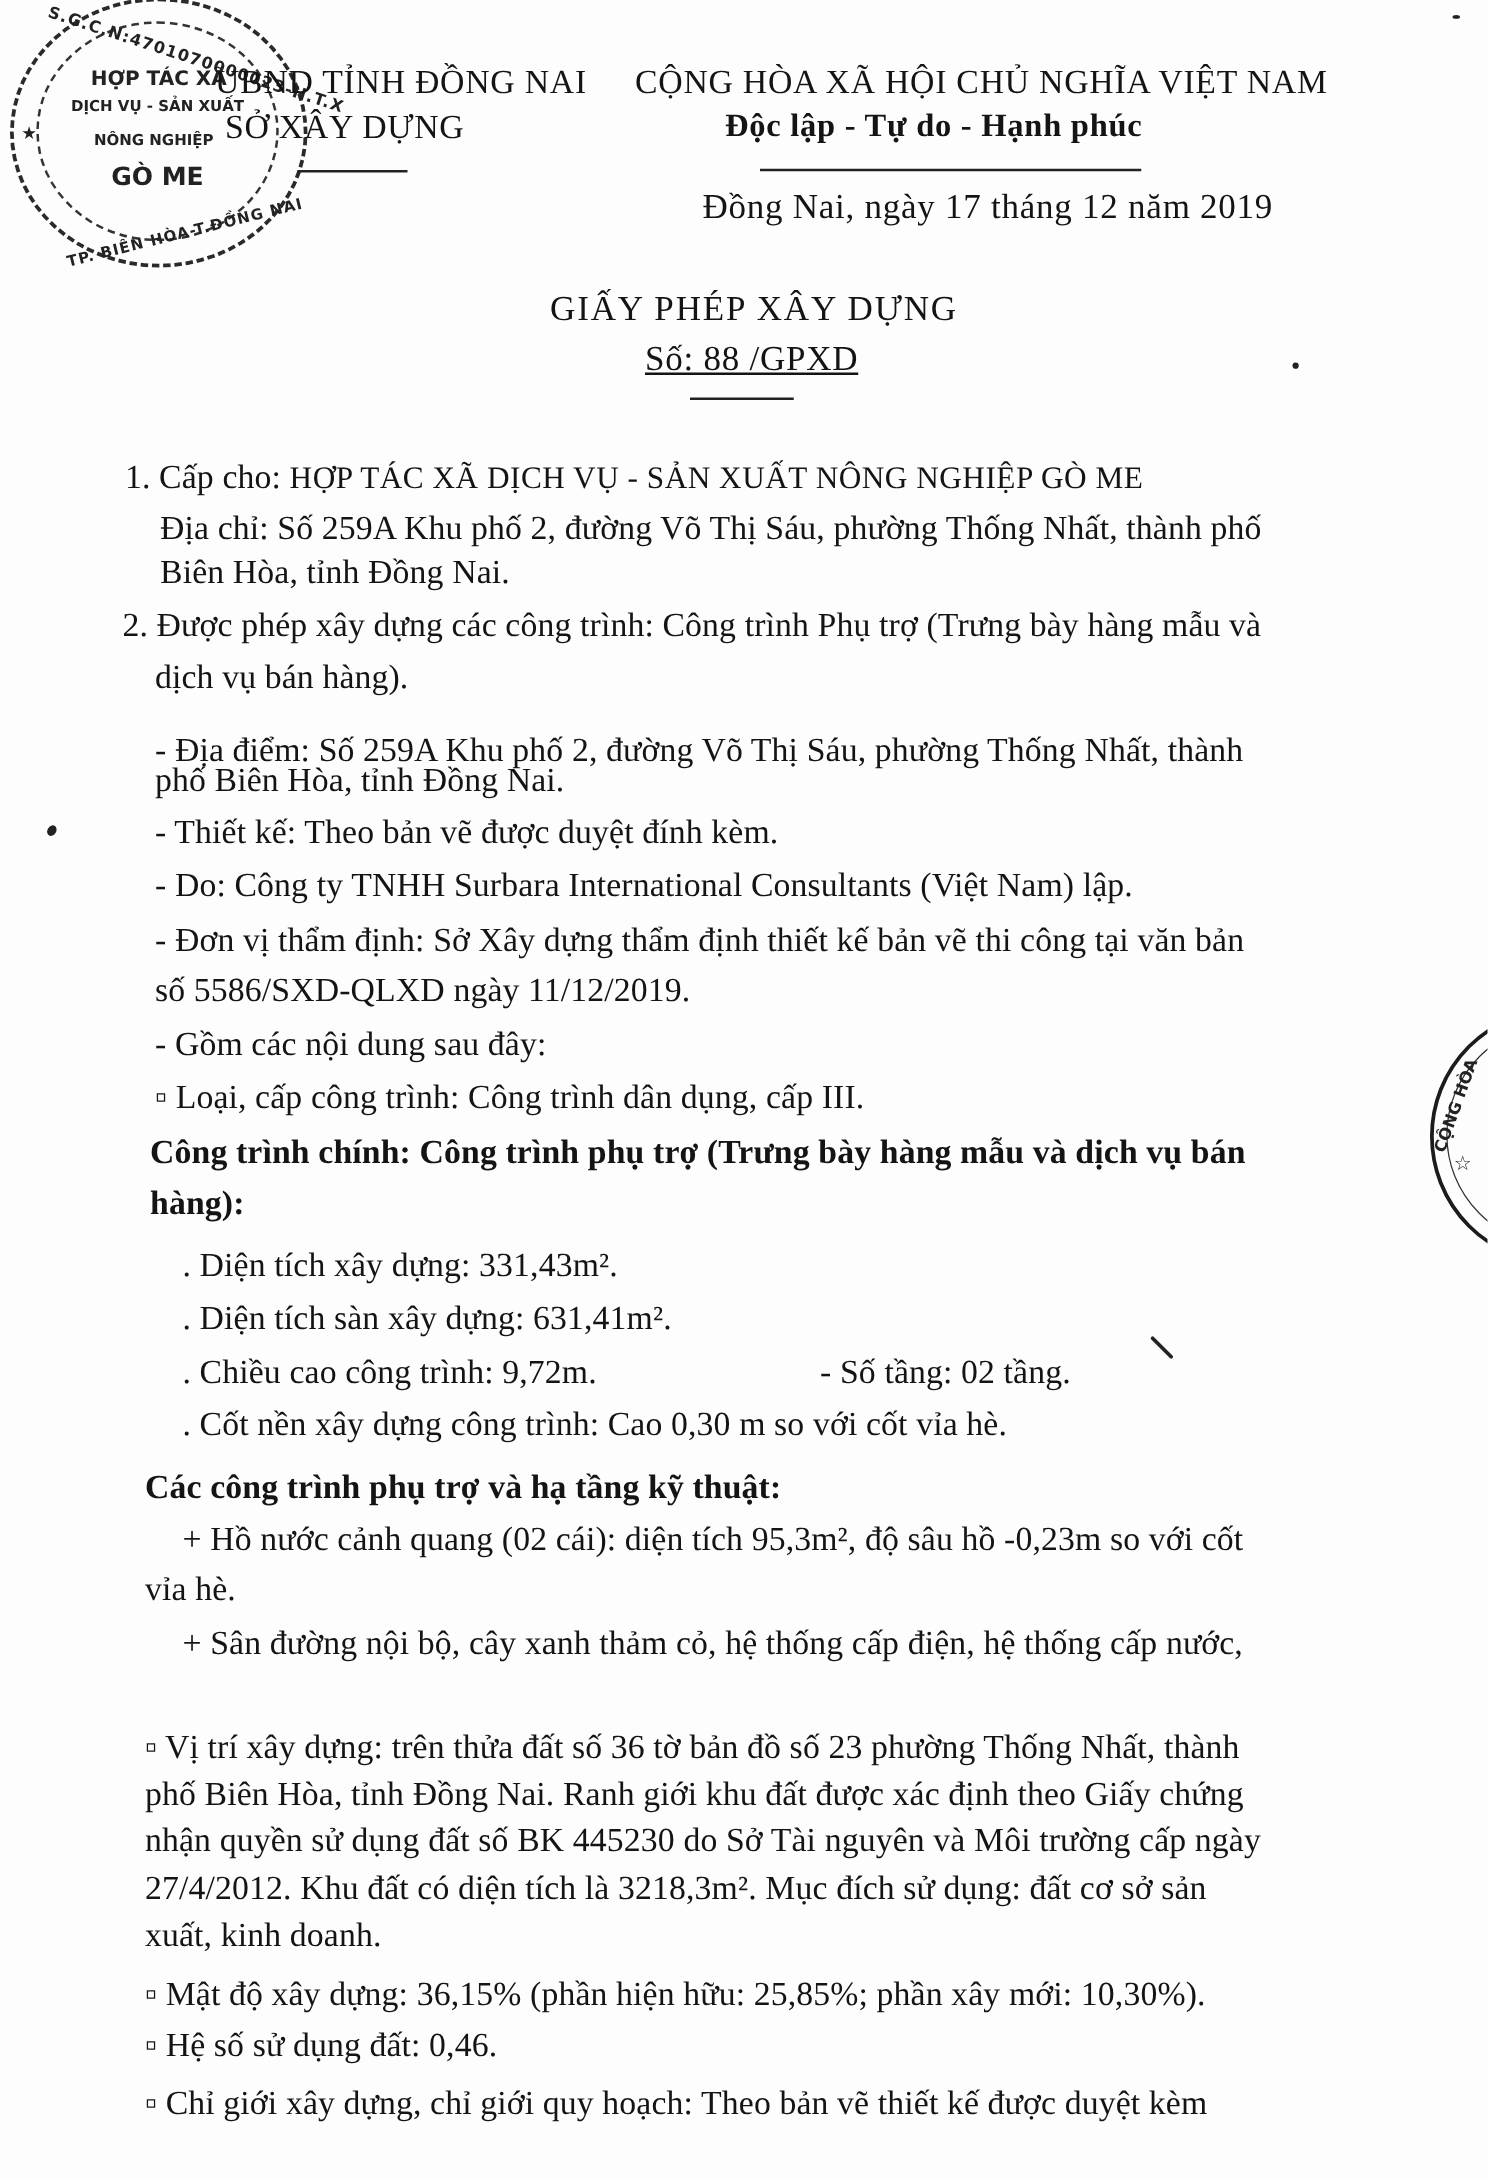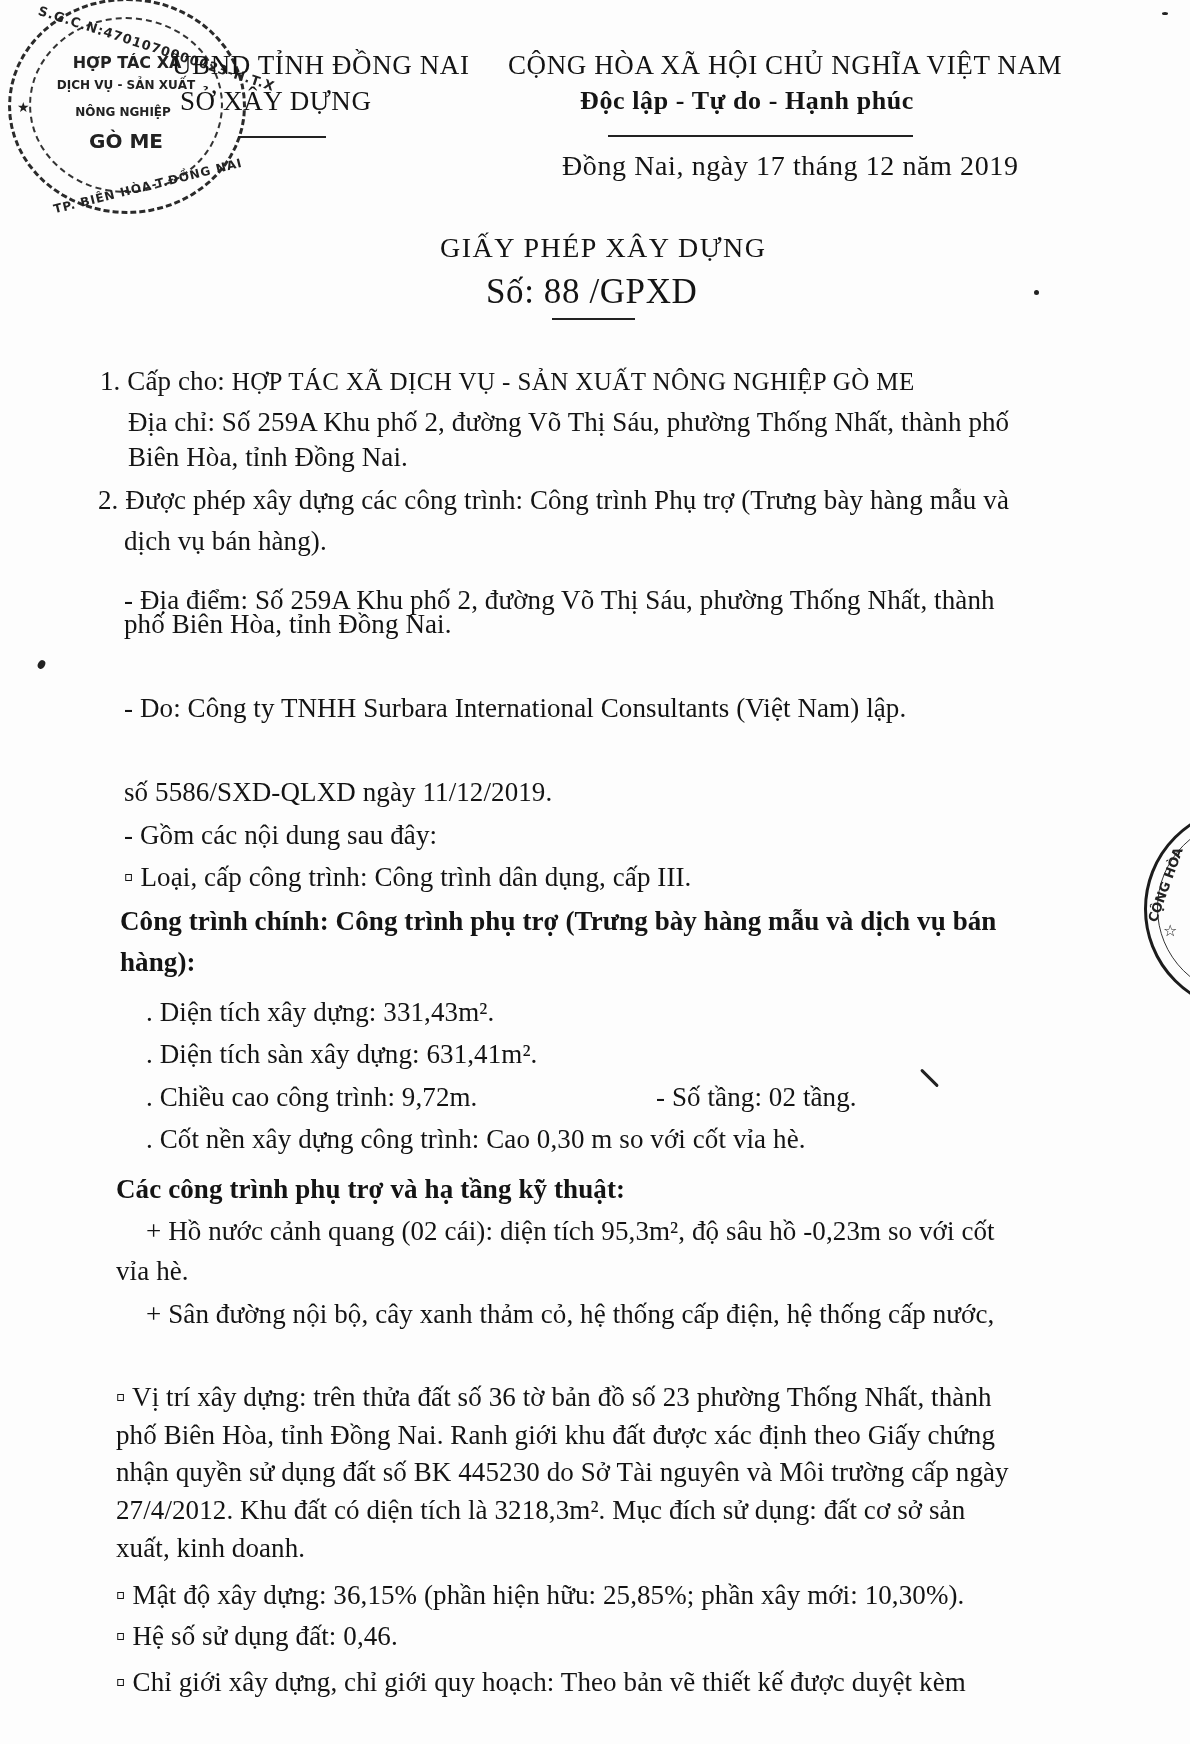--- a/index.html
+++ b/index.html
@@ -39,35 +39,37 @@
   <div class="abs hdr" style="left:172px; top:50px;">UBND TỈNH ĐỒNG NAI</div>
   <div class="abs hdr" style="left:180px; top:86px;">SỞ XÂY DỰNG</div>
   <div class="rule" style="left:238px; top:136px; width:88px;"></div>
 
   <div class="abs hdr" style="left:508px; top:50px;">CỘNG HÒA XÃ HỘI CHỦ NGHĨA VIỆT NAM</div>
   <div class="abs hdr bold" style="left:580px; top:86px; font-size:26px;">Độc lập - Tự do - Hạnh phúc</div>
   <div class="rule" style="left:608px; top:135px; width:305px; height:2px;"></div>
   <div class="abs hdr ital" style="left:562px; top:150px; font-size:28px;">Đồng Nai, ngày 17 tháng 12 năm 2019</div>
 
   <div class="abs hdr" style="left:440px; top:232px; font-size:28px; letter-spacing:1.5px;">GIẤY PHÉP XÂY DỰNG</div>
-  <div class="abs hdr" style="left:486px; top:272px; font-size:35px;">Số: 88 /GPXD</div>
+  <div class="abs hdr" style="left:516px; top:272px; font-size:28px;text-decoration:underline;">Số: 88 /GPXD</div>
   <div class="rule" style="left:552px; top:318px; width:83px;"></div>
 
   <div class="abs t" style="left:100px; top:364px;">
     <span>1. Cấp cho: </span><span style="font-size:25px; letter-spacing:0.4px;">HỢP TÁC XÃ DỊCH VỤ - SẢN XUẤT NÔNG NGHIỆP GÒ ME</span>
   </div>
   <div class="abs t" style="left:128px; top:405px;">Địa chỉ: Số 259A Khu phố 2, đường Võ Thị Sáu, phường Thống Nhất, thành phố</div>
   <div class="abs t" style="left:128px; top:440px;">Biên Hòa, tỉnh Đồng Nai.</div>
 
   <div class="abs t" style="left:98px; top:483px;">2. Được phép xây dựng các công trình: Công trình Phụ trợ (Trưng bày hàng mẫu và</div>
   <div class="abs t" style="left:124px; top:524px;">dịch vụ bán hàng).</div>
 
   <div class="abs t" style="left:124px; top:583px;">- Địa điểm: Số 259A Khu phố 2, đường Võ Thị Sáu, phường Thống Nhất, thành</div>
   <div class="abs t" style="left:124px; top:607px;">phố Biên Hòa, tỉnh Đồng Nai.</div>
+  <div class="abs t" style="left:124px; top:648px;">- Thiết kế: Theo bản vẽ được duyệt đính kèm.</div>
   <div class="abs t" style="left:124px; top:691px;">- Do: Công ty TNHH Surbara International Consultants (Việt Nam) lập.</div>
+  <div class="abs t" style="left:124px; top:735px;">- Đơn vị thẩm định: Sở Xây dựng thẩm định thiết kế bản vẽ thi công tại văn bản</div>
   <div class="abs t" style="left:124px; top:775px;">số 5586/SXD-QLXD ngày 11/12/2019.</div>
   <div class="abs t" style="left:124px; top:860px;">▫ Loại, cấp công trình: Công trình dân dụng, cấp III.</div>
   <div class="abs t" style="left:124px; top:818px;">- Gồm các nội dung sau đây:</div>
 
   <div class="abs t bold" style="left:120px; top:904px; font-size:27px;">Công trình chính: Công trình phụ trợ (Trưng bày hàng mẫu và dịch vụ bán</div>
   <div class="abs t bold" style="left:120px; top:945px; font-size:27px;">hàng):</div>
 
   <div class="abs t" style="left:146px; top:995px;">. Diện tích xây dựng: 331,43m².</div>
   <div class="abs t" style="left:146px; top:1037px;">. Diện tích sàn xây dựng: 631,41m².</div>
   <div class="abs t" style="left:146px; top:1080px;">. Chiều cao công trình: 9,72m.</div>

